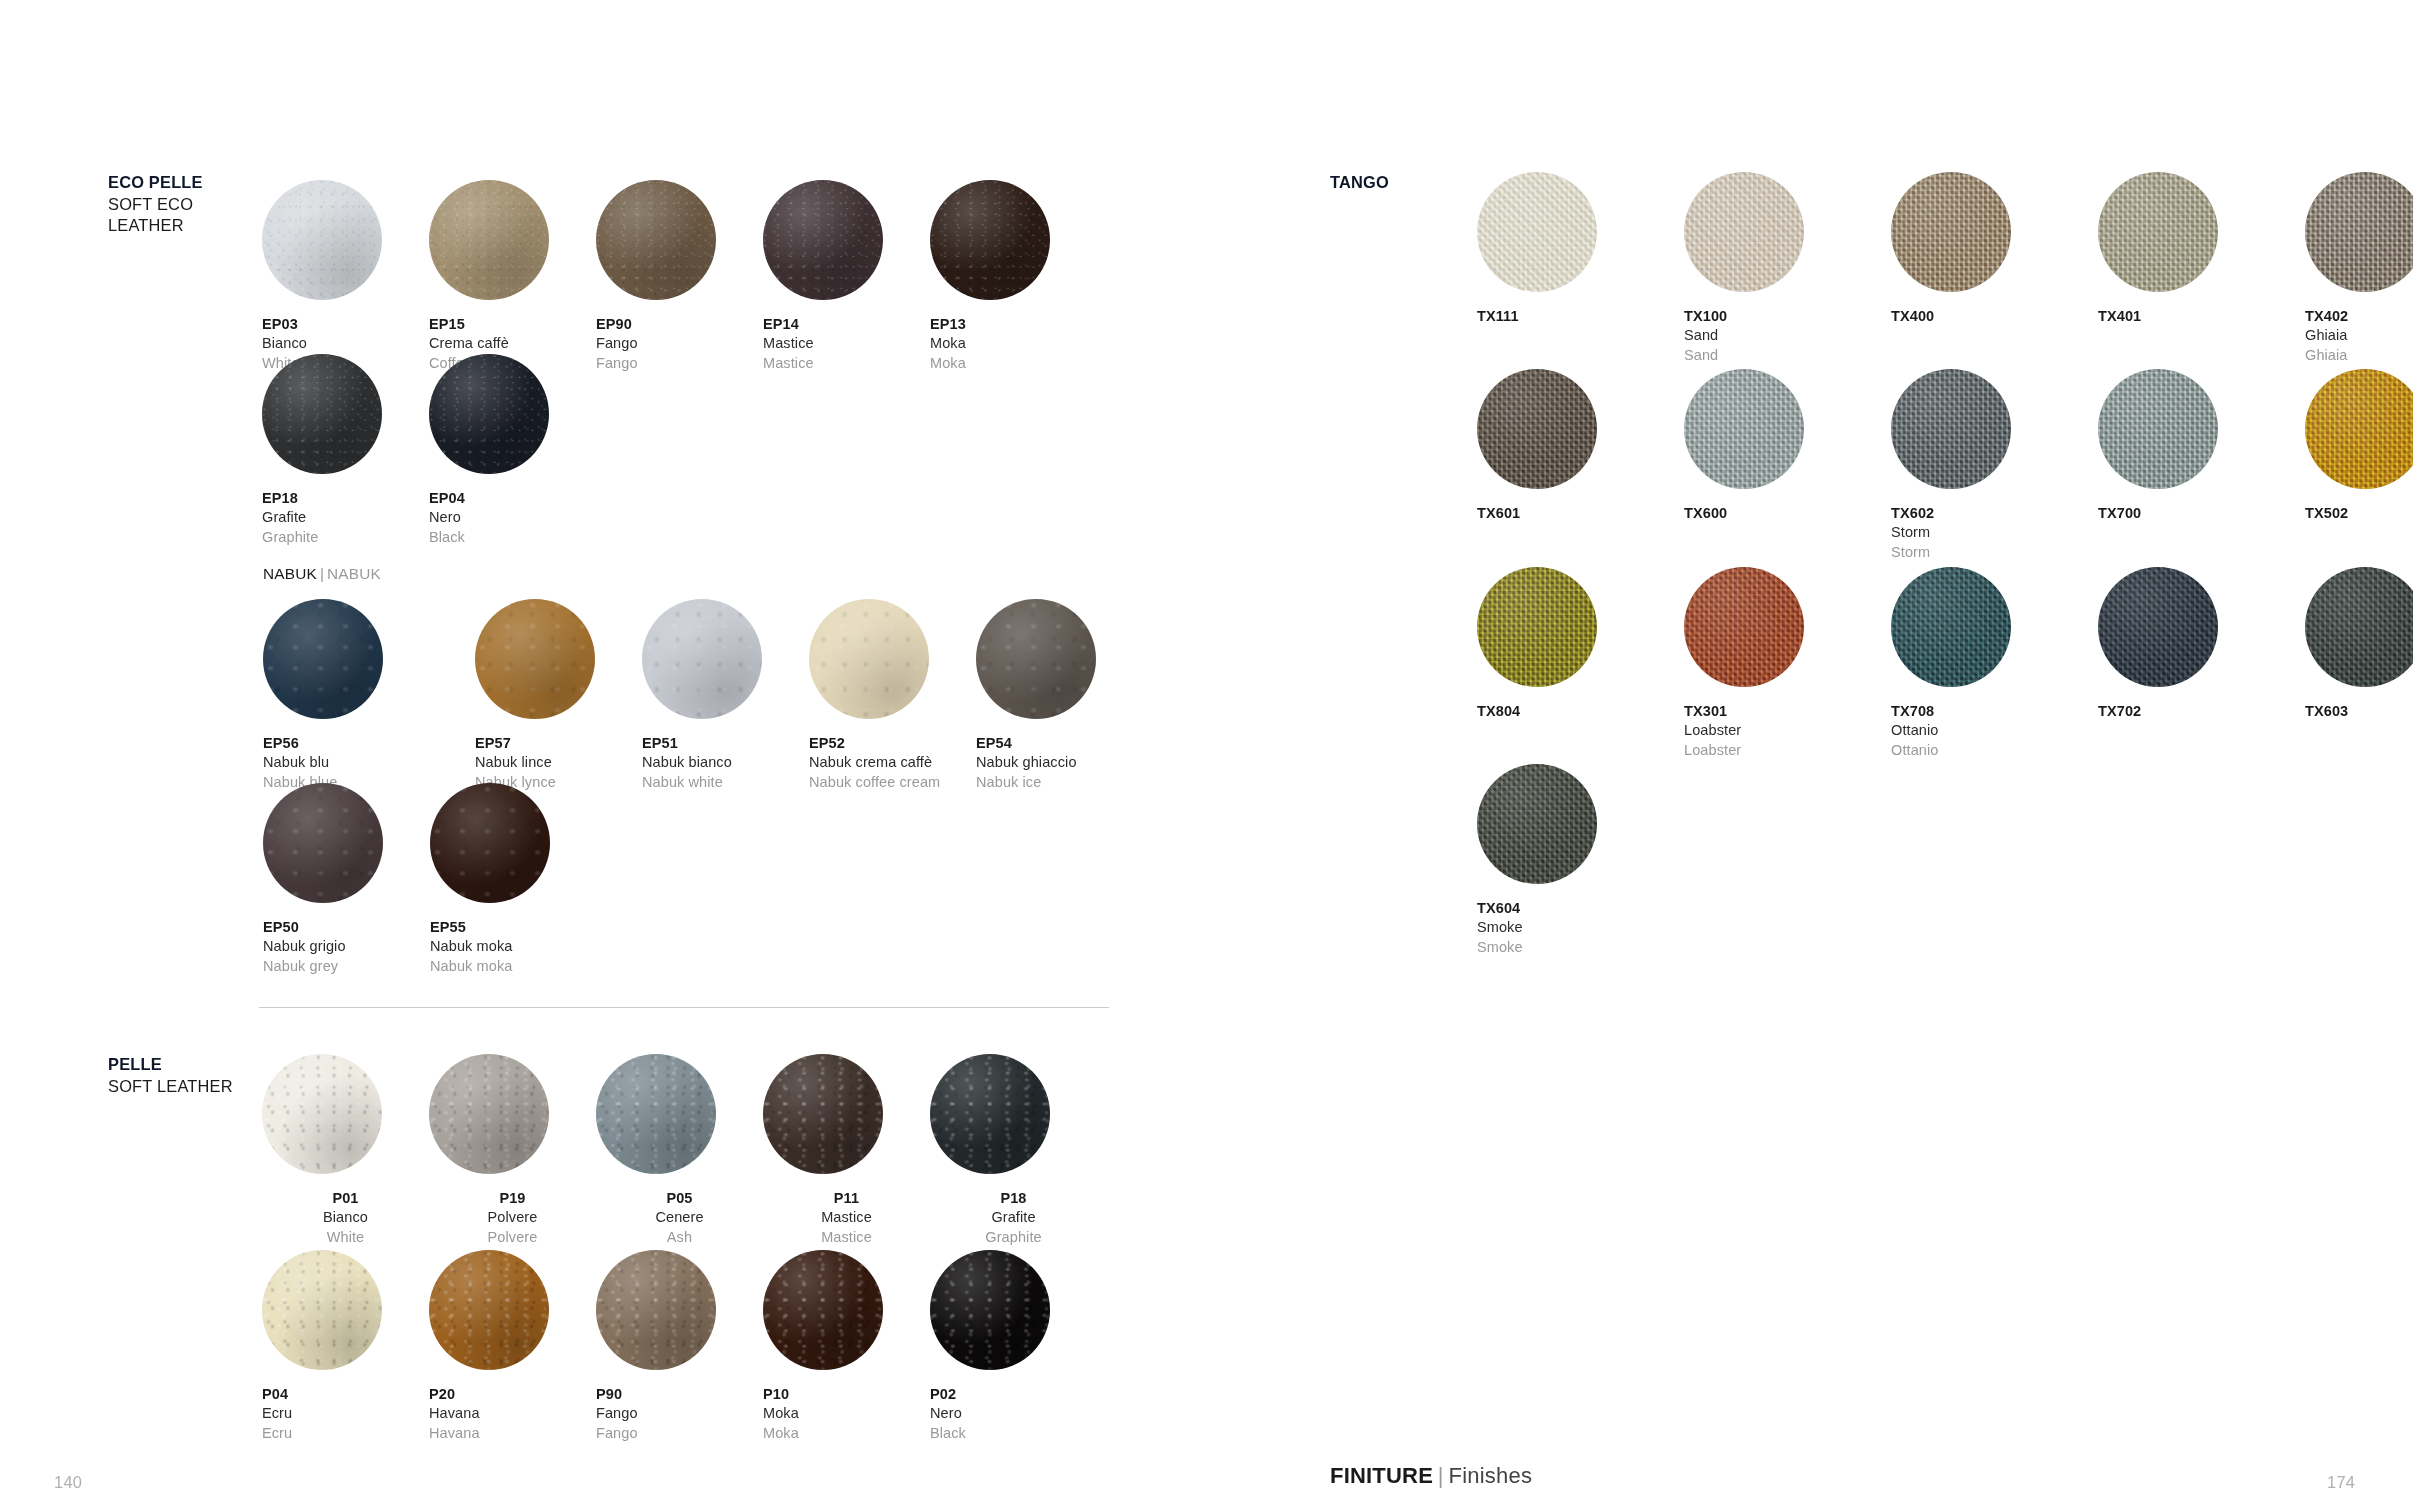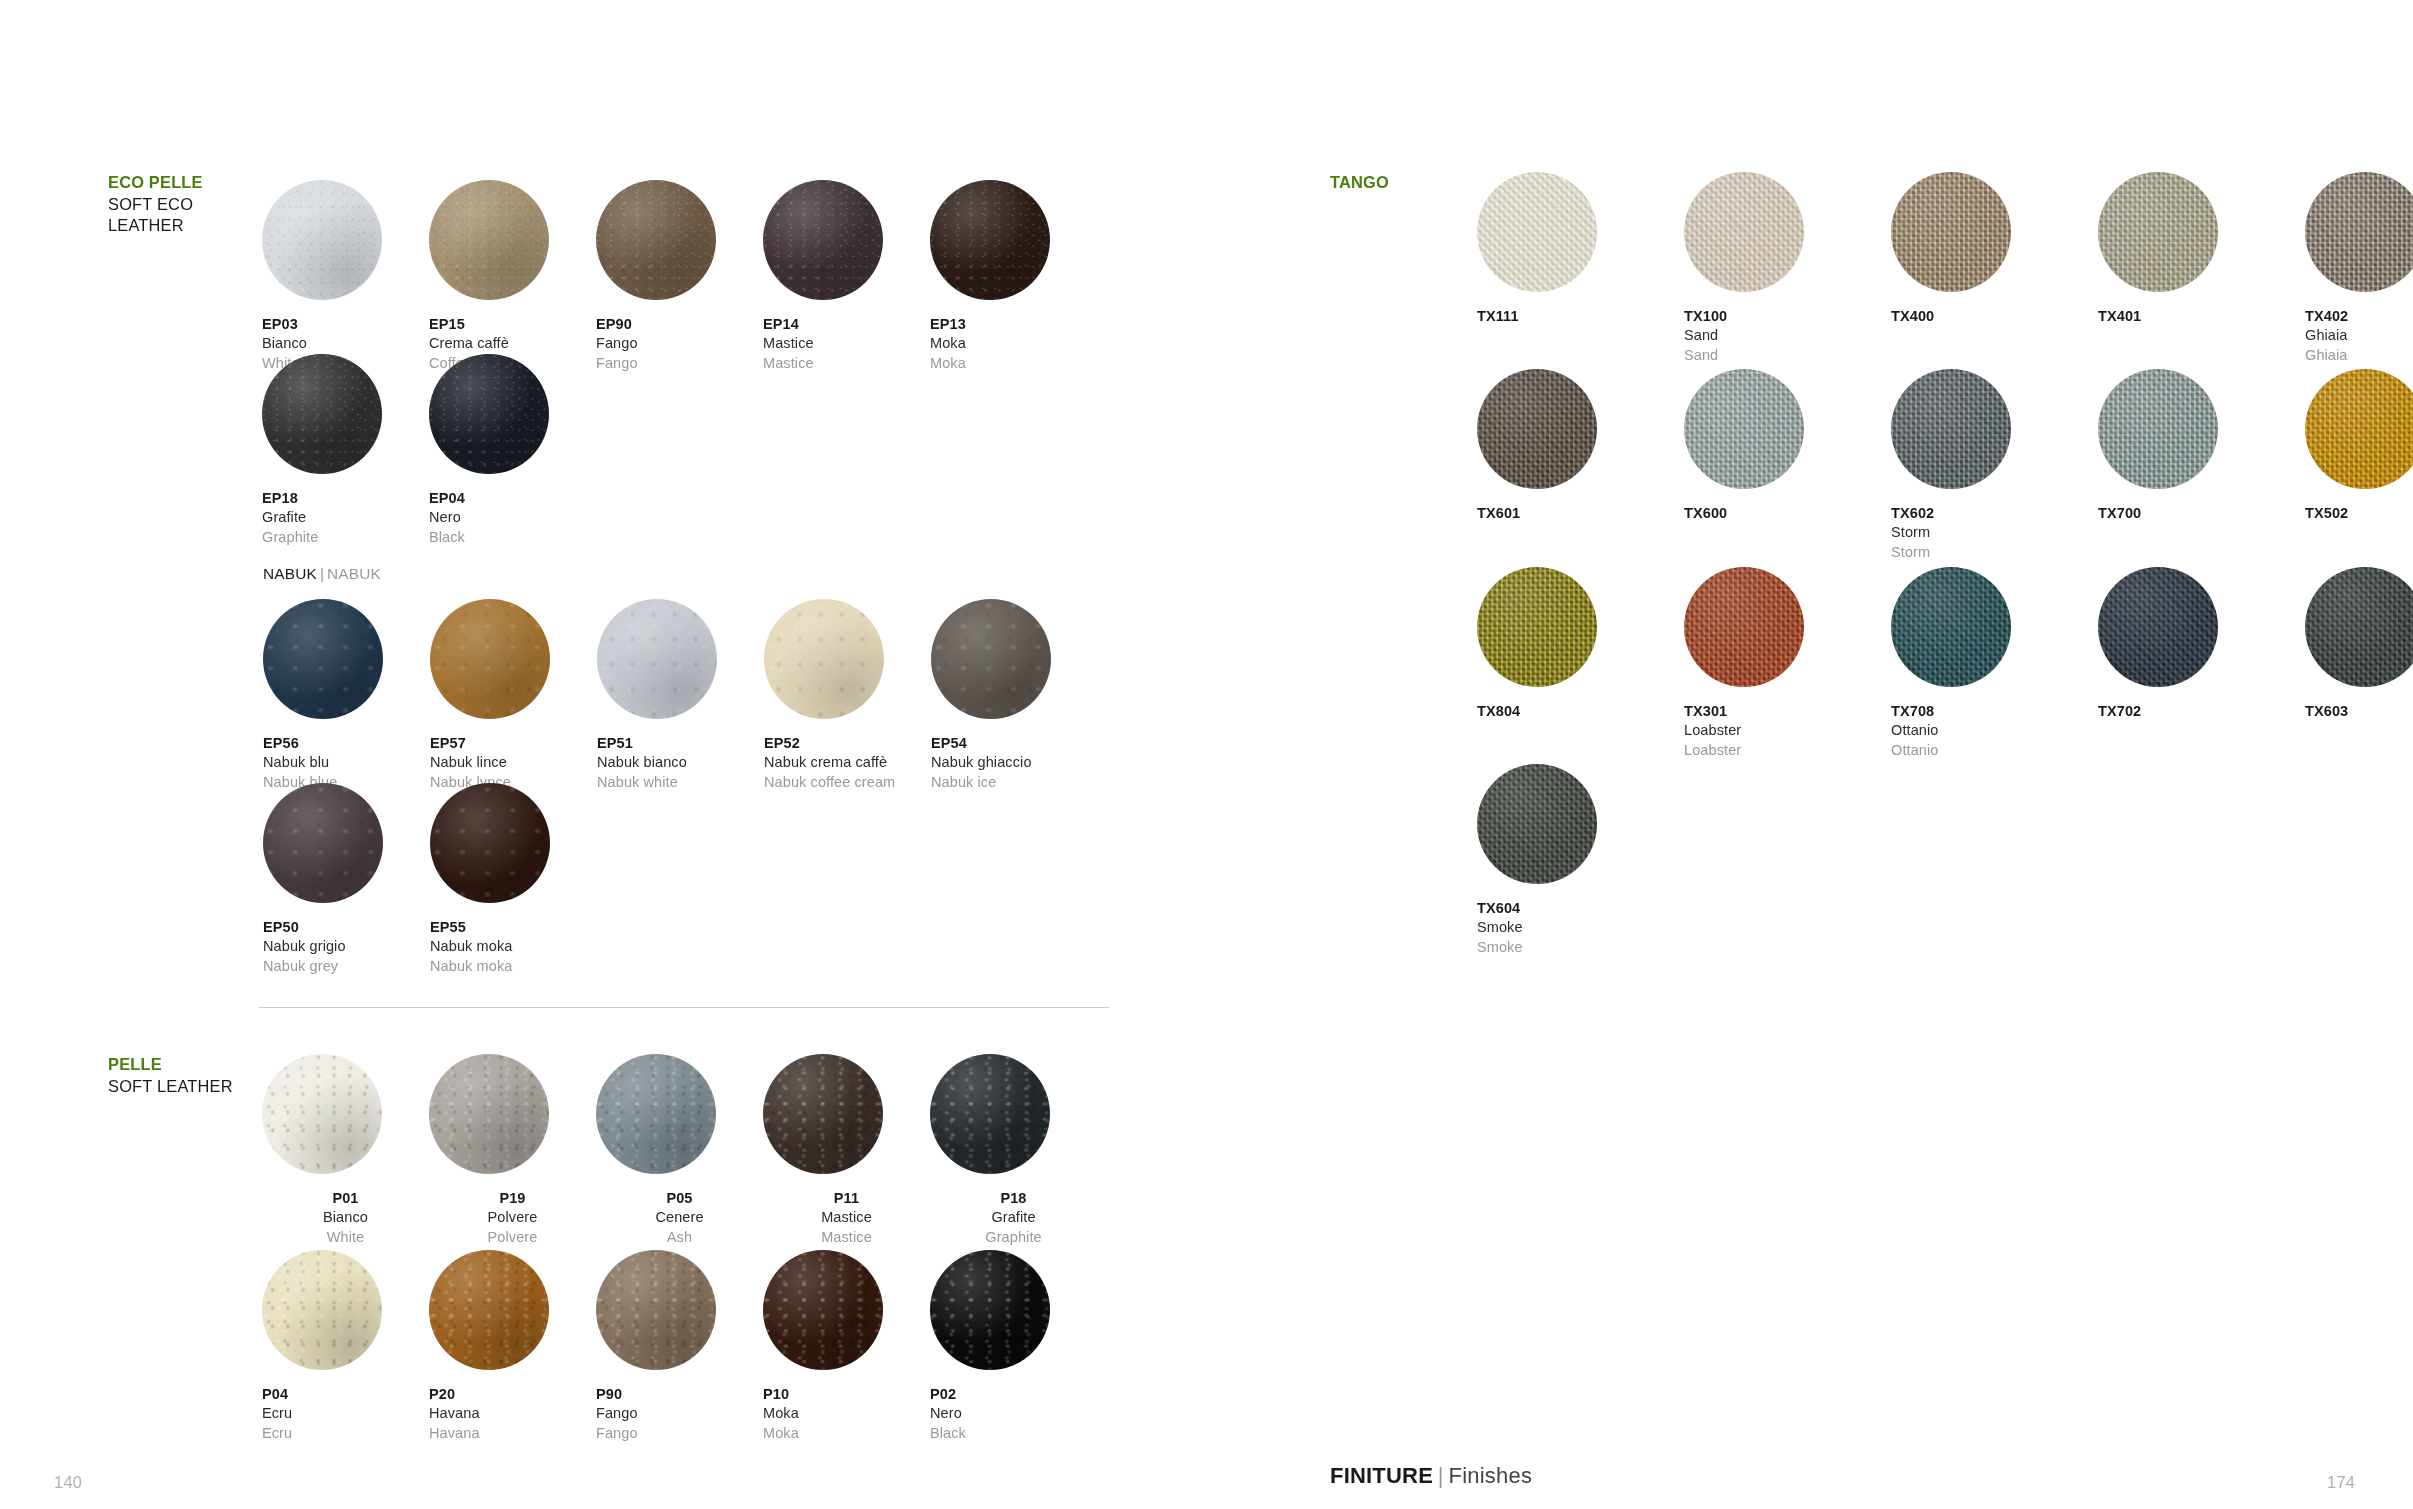--- a/index.html
+++ b/index.html
@@ -28,21 +28,21 @@
     position: absolute;
     left: 0;
     top: 0;
     width: 164px;
     line-height: 1.32;
   }
   .sec-head .it {
     font-size: 16.4px;
     font-weight: bold;
     letter-spacing: 0.2px;
-    color: #4d7c0f;
+    color: #0f172a;
     display: block;
   }
   .sec-head .en {
     font-size: 16.4px;
     font-weight: normal;
     letter-spacing: 0.2px;
     color: #1a1a1a;
     display: block;
   }
 
@@ -290,21 +290,21 @@
         <div class="cell" style="width: 167px;">
           <div class="swatch grain-nabuk" style="background: rgb(32, 54, 74);">
             <div class="tex"></div>
           </div>
           <div class="labels">
             <div class="code">EP56</div>
             <div class="name-it">Nabuk blu</div>
             <div class="name-en">Nabuk blue</div>
           </div>
         </div>
-        <div class="cell" style="width: 167px;">
+        <div class="cell" style="width: 167px; margin-left: 45px;">
           <div class="swatch grain-nabuk" style="background: rgb(163, 113, 47);">
             <div class="tex"></div>
           </div>
           <div class="labels">
             <div class="code">EP57</div>
             <div class="name-it">Nabuk lince</div>
             <div class="name-en">Nabuk lynce</div>
           </div>
         </div>
         <div class="cell" style="width: 167px;">

